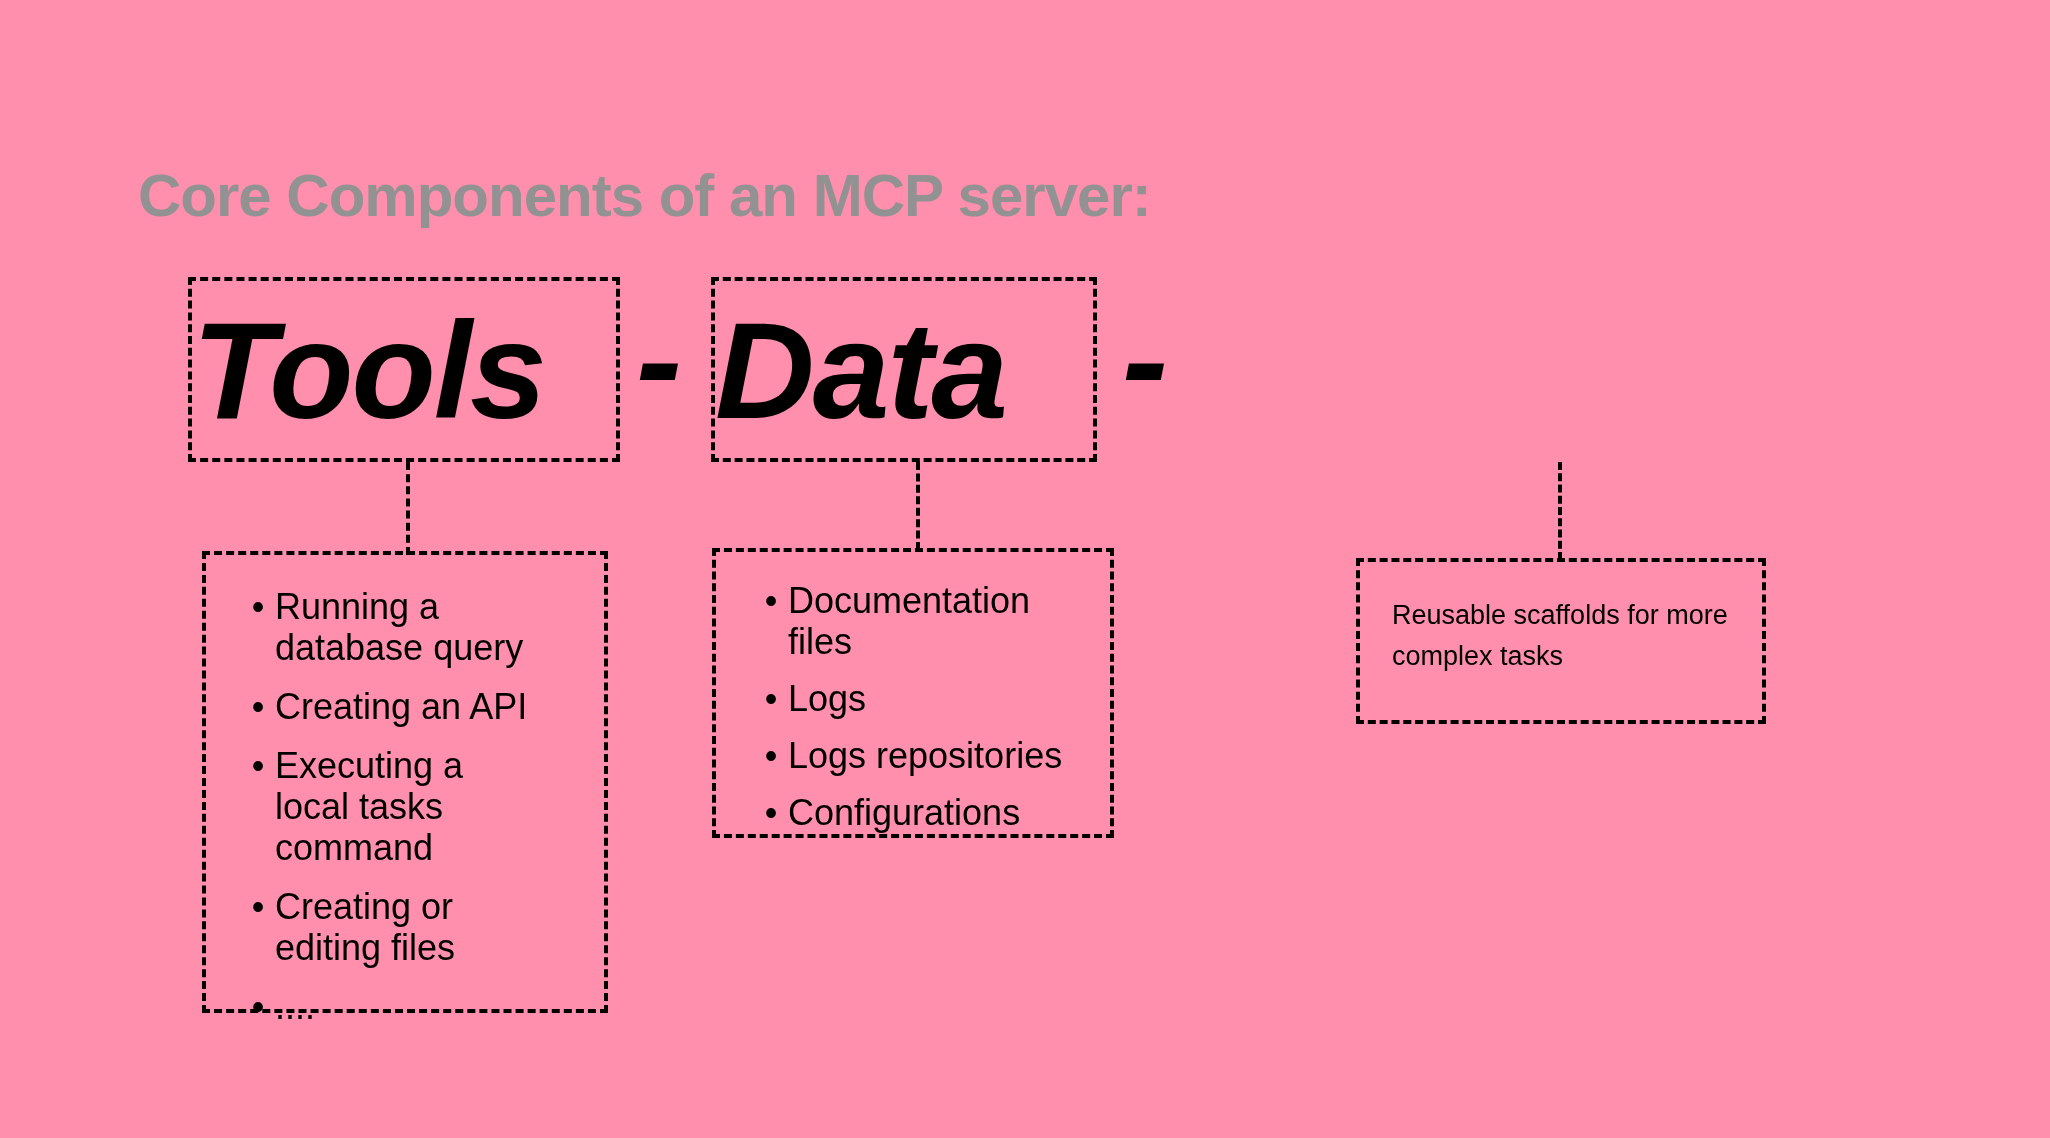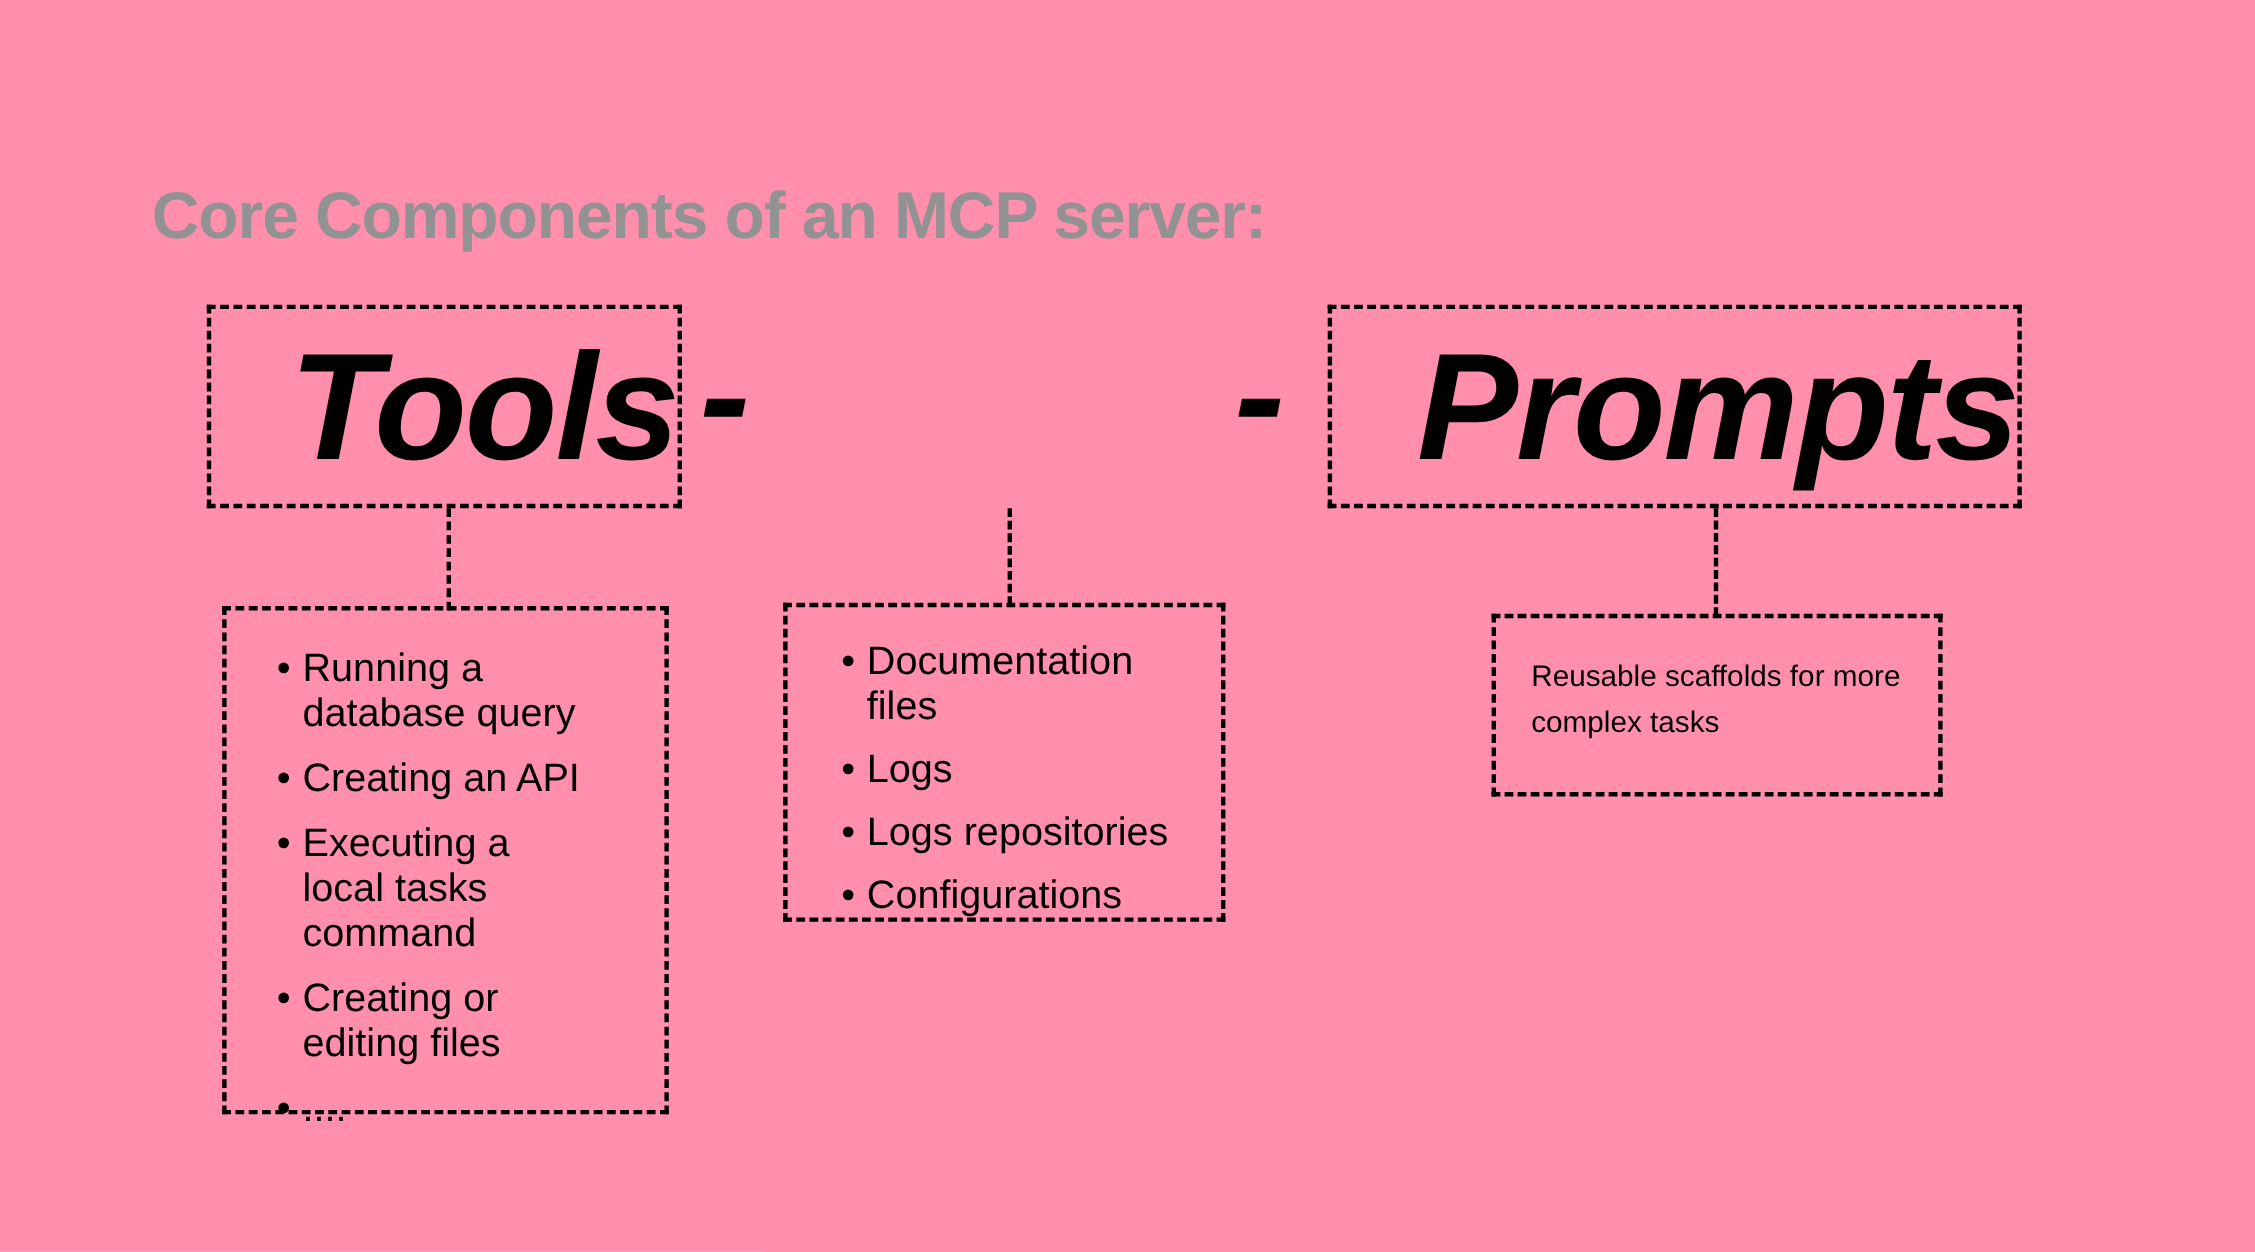--- a/index.html
+++ b/index.html
@@ -38,21 +38,21 @@
   .dbox {
     position: absolute;
     box-sizing: border-box;
     border: 4px dashed #000000;
   }
 
   
   .term-box {
     display: flex;
     align-items: center;
-    justify-content: flex-end;
+    justify-content: flex-start;
     overflow: visible;
   }
   .term {
     font-family: "Liberation Sans", sans-serif;
     font-weight: bold;
     font-style: italic;
     font-size: 138px;
     line-height: 138px;
     color: #000000;
     white-space: nowrap;
@@ -149,26 +149,26 @@
 <div id="slide">
 
   <div id="title">Core Components of an MCP server:</div>
 
   <div class="dbox term-box" id="box-tools">
     <span class="term">Tools</span>
   </div>
 
   <div class="sep" id="sep-1">-</div>
 
+  <div class="dbox term-box" id="box-data">
+    <span class="term">Data</span>
+  </div>
 
   <div class="sep" id="sep-2">-</div>
 
-  <div class="dbox term-box" id="box-prompts">
-    <span class="term">Prompts</span>
-  </div>
 
   <div class="connector" id="conn-tools"></div>
   <div class="connector" id="conn-data"></div>
   <div class="connector" id="conn-prompts"></div>
 
   <div class="dbox" id="box-tools-detail">
     <ul class="bullets" id="tools-list">
       <li>
         <span class="bullet-dot">•</span>
         <span class="bullet-text">Running a database query</span>

